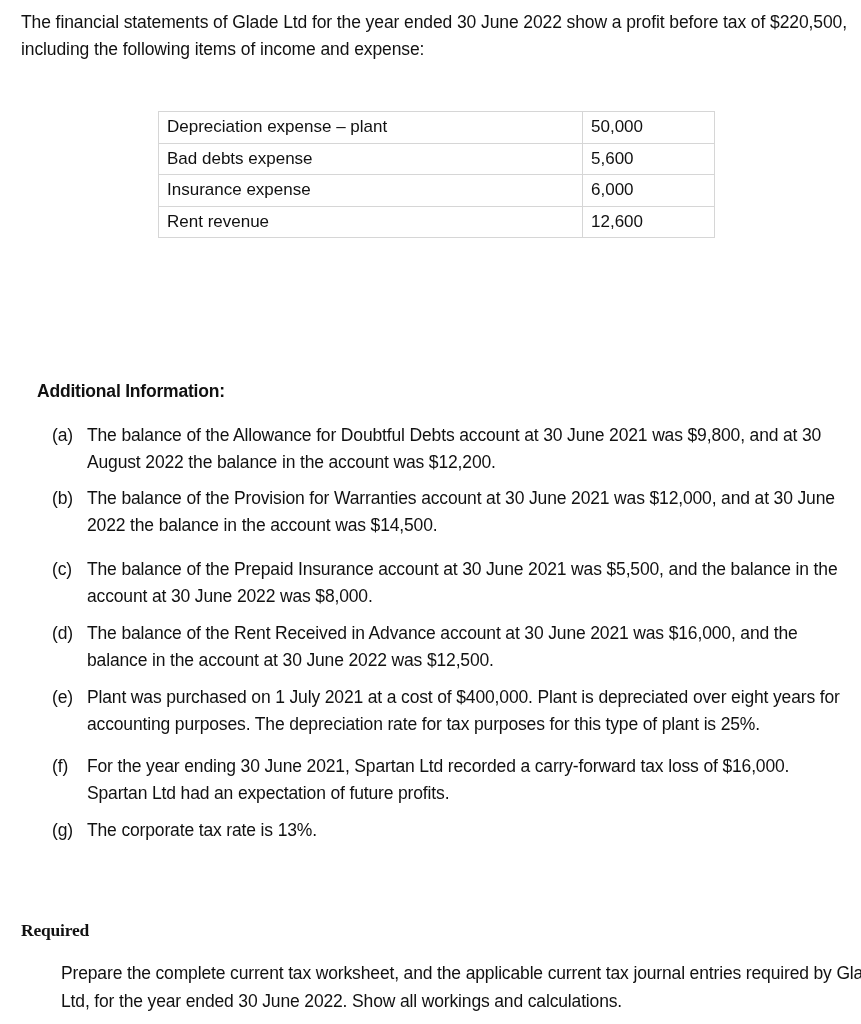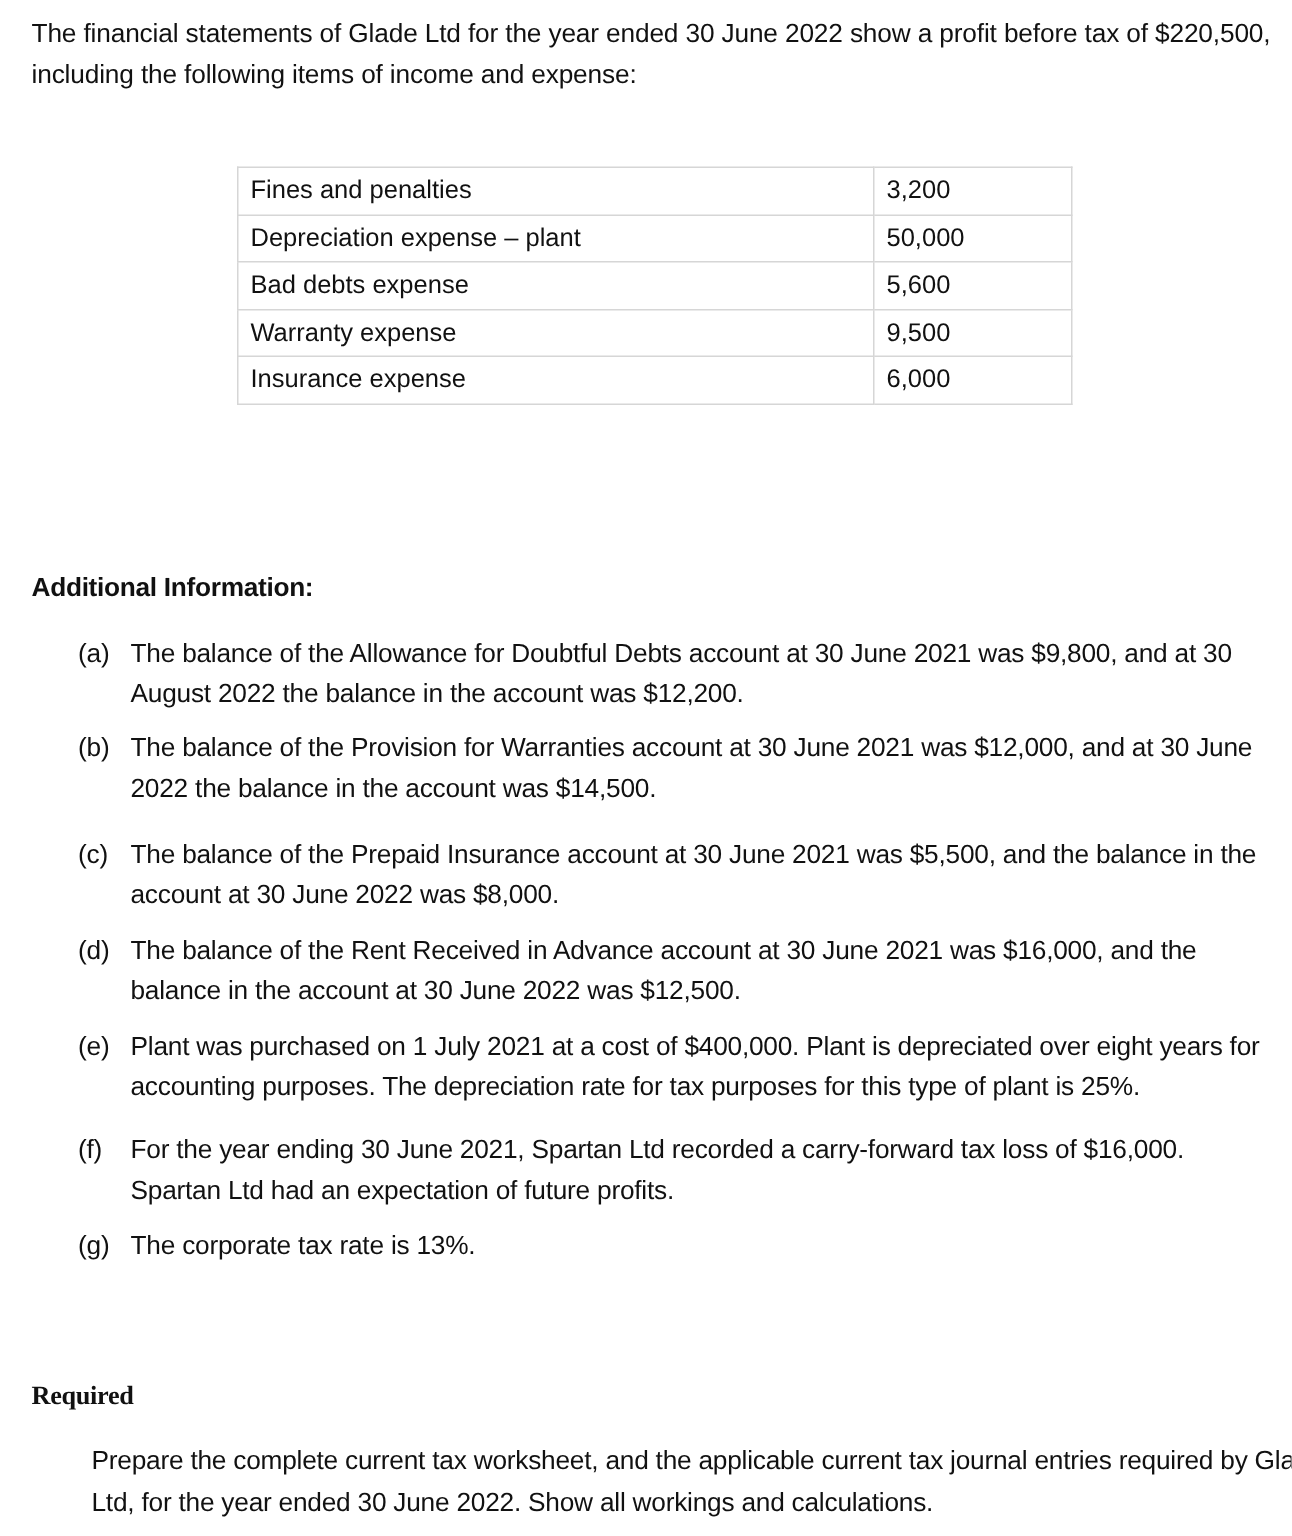--- a/index.html
+++ b/index.html
@@ -78,43 +78,39 @@
   }
 </style>
 </head>
 <body>
 
 <div class="intro">The financial statements of Glade Ltd for the year ended 30 June 2022 show a profit before tax of $220,500, including the following items of income and expense:</div>
 
 <table class="items">
   <tbody>
     <tr>
-      <td class="label">Fines and penalties</td>
-      <td class="value">3,200</td>
-    </tr>
-    <tr>
       <td class="label">Depreciation expense – plant</td>
       <td class="value">50,000</td>
     </tr>
     <tr>
       <td class="label">Bad debts expense</td>
       <td class="value">5,600</td>
     </tr>
     <tr>
-      <td class="label">Warranty expense</td>
-      <td class="value">9,500</td>
+      <td class="label">Insurance expense</td>
+      <td class="value">6,000</td>
     </tr>
     <tr>
-      <td class="label">Insurance expense</td>
-      <td class="value">6,000</td>
+      <td class="label">Rent revenue</td>
+      <td class="value">12,600</td>
     </tr>
   </tbody>
 </table>
 
-<div class="heading" style="top:381px;">Additional Information:</div>
+<div class="heading" style="top:381px;margin-left:16px;">Additional Information:</div>
 
 <ul class="info-list">
   <li class="info-item" style="margin-bottom:9px;">
     <span class="marker">(a)</span>
     <span class="text">The balance of the Allowance for Doubtful Debts account at 30 June 2021 was $9,800, and at 30 August 2022 the balance in the account was $12,200.</span>
   </li>
   <li class="info-item" style="margin-bottom:17px;">
     <span class="marker">(b)</span>
     <span class="text">The balance of the Provision for Warranties account at 30 June 2021 was $12,000, and at 30 June 2022 the balance in the account was $14,500.</span>
   </li>

